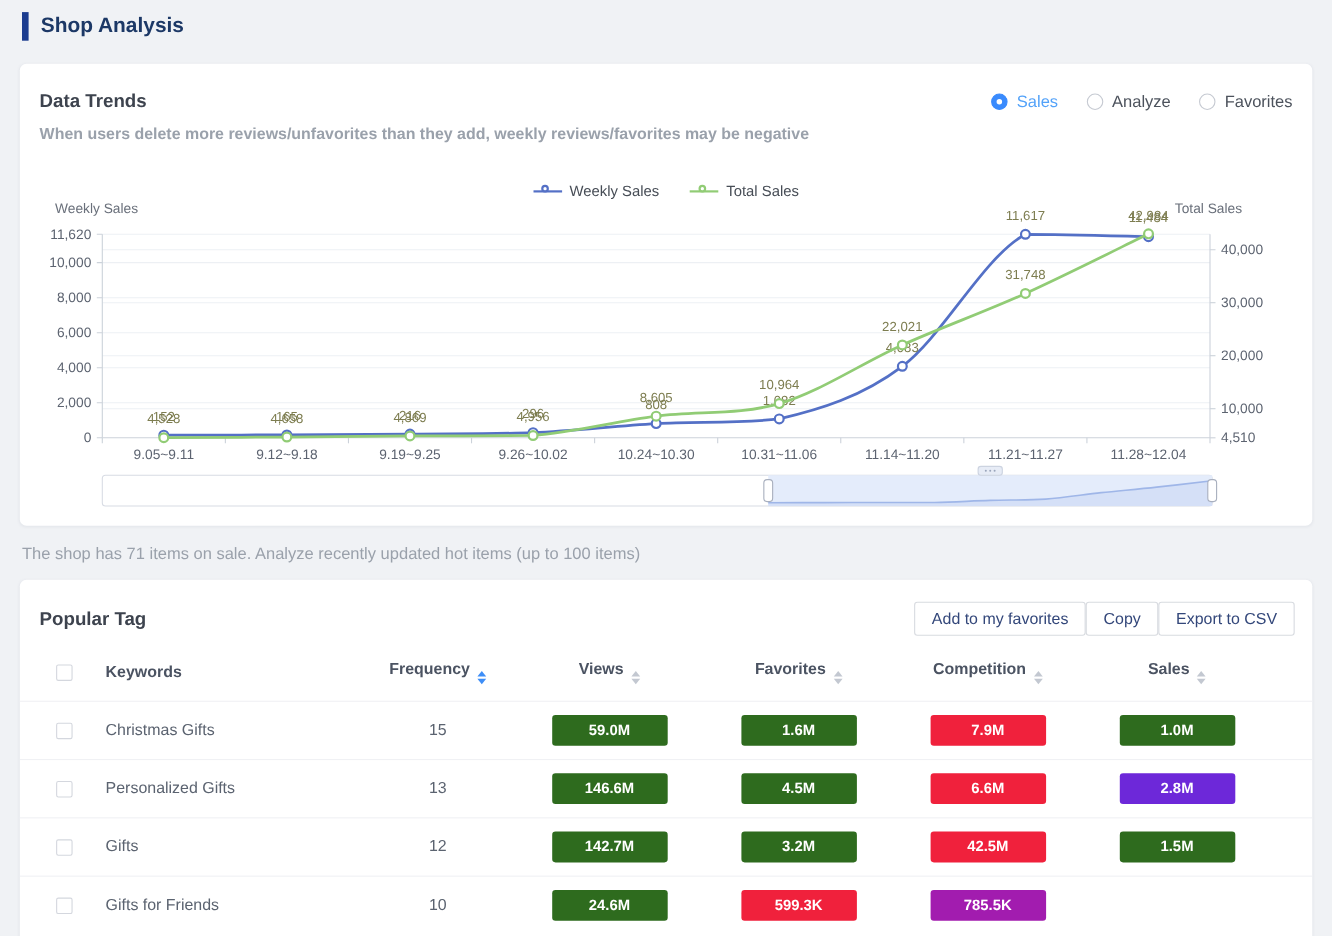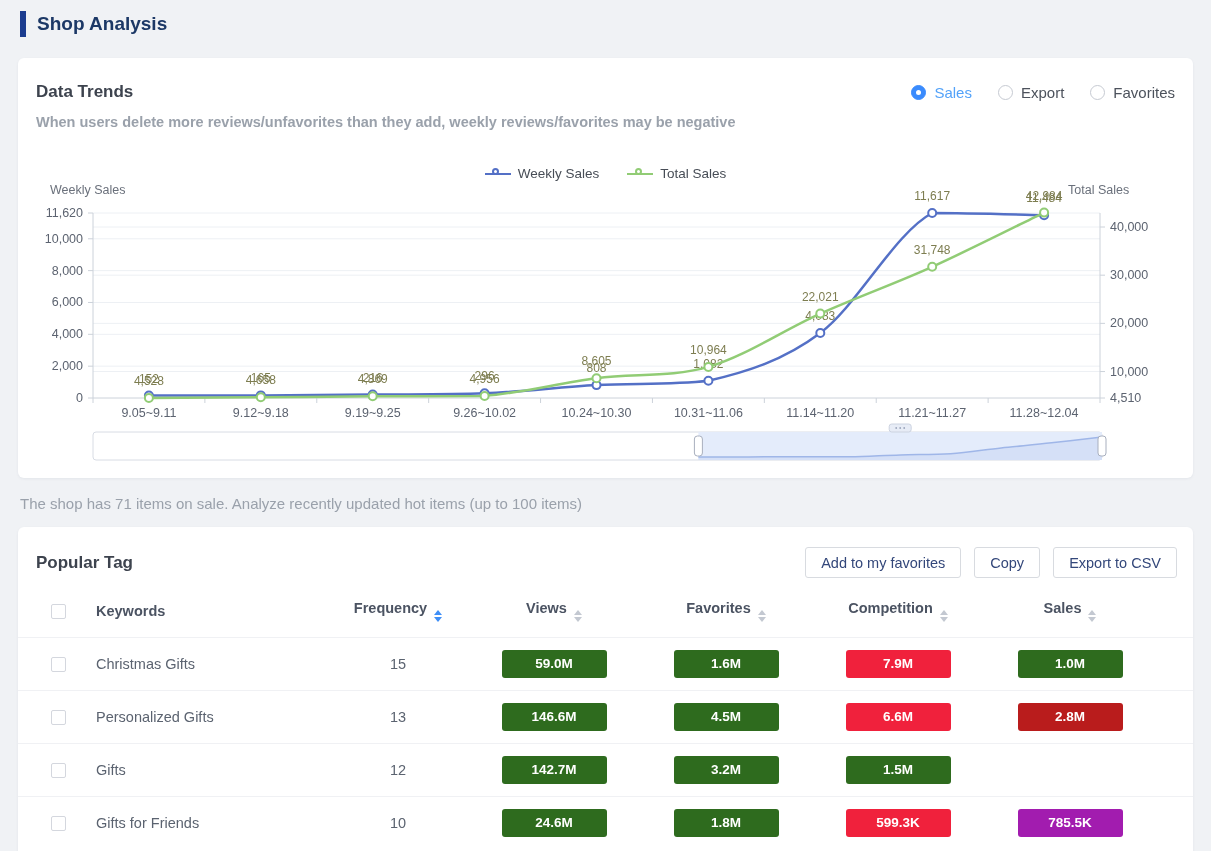--- a/index.html
+++ b/index.html
@@ -42,21 +42,21 @@
     border:2px solid; border-radius:50%; background:#fff;
   }
 
   .chart-wrap { position:absolute; left:0; top:100px; width:1175px; height:315px; }
   svg text { font-family:"Liberation Sans", sans-serif; }
 
   .items-note { margin:17px 20px 0 20px; font-size:15px; color:#9aa1ab; }
 
   .panel-popular { margin-top:15px; height:340px; }
   .popular-head { display:flex; justify-content:space-between; align-items:center; padding:20px 16px 0 18px; }
-  .tag-actions { display:flex; gap:13px; }
+  .tag-actions { display:flex; }
   .btn {
     background:#fff; border:1px solid #d8dbe0; border-radius:3px; height:31px; padding:0 15px;
     font-size:14.5px; color:#33477a; font-family:"Liberation Sans",sans-serif; cursor:pointer;
   }
   .table { margin-top:7px; }
   .trow {
     display:grid; grid-template-columns:44px 248px 140px 172px 172px 172px 172px;
     align-items:center; padding-left:18px;
   }
   .thead-row { height:52px; font-weight:bold; font-size:14.5px; color:#4b5362; }
@@ -86,21 +86,21 @@
 <div class="panel panel-trends">
   <div class="trends-head">
     <div class="panel-title">Data Trends</div>
     <div class="radio-group" id="radio-group">
   <span class="radio-item checked">
     <span class="radio-circle"></span>
     <span>Sales</span>
   </span>
   <span class="radio-item ">
     <span class="radio-circle"></span>
-    <span>Export</span>
+    <span>Analyze</span>
   </span>
   <span class="radio-item ">
     <span class="radio-circle"></span>
     <span>Favorites</span>
   </span>
       </div>
   </div>
   <div class="trends-note">When users delete more reviews/unfavorites than they add, weekly reviews/favorites may be negative</div>
 
   <div class="legend-row" id="legend-row">
@@ -282,38 +282,38 @@
     </div>
         <div class="trow data-row">
       <span>
             <span class="cb"></span>
           </span>
       <span class="kw-cell">Personalized Gifts</span>
       <span class="cell-center">13</span>
       <span class="cell-center"><span class="badge" style="background:#2e6b1e">146.6M</span></span>
           <span class="cell-center"><span class="badge" style="background:#2e6b1e">4.5M</span></span>
           <span class="cell-center"><span class="badge" style="background:#f0213c">6.6M</span></span>
-          <span class="cell-center"><span class="badge" style="background:#b91c1c">2.8M</span></span>
+          <span class="cell-center"><span class="badge" style="background:#6d28d9">2.8M</span></span>
     </div>
         <div class="trow data-row">
       <span>
             <span class="cb"></span>
           </span>
       <span class="kw-cell">Gifts</span>
       <span class="cell-center">12</span>
       <span class="cell-center"><span class="badge" style="background:#2e6b1e">142.7M</span></span>
           <span class="cell-center"><span class="badge" style="background:#2e6b1e">3.2M</span></span>
+          <span class="cell-center"><span class="badge" style="background:#f0213c">42.5M</span></span>
           <span class="cell-center"><span class="badge" style="background:#2e6b1e">1.5M</span></span>
     </div>
         <div class="trow data-row">
       <span>
             <span class="cb"></span>
           </span>
       <span class="kw-cell">Gifts for Friends</span>
       <span class="cell-center">10</span>
       <span class="cell-center"><span class="badge" style="background:#2e6b1e">24.6M</span></span>
-          <span class="cell-center"><span class="badge" style="background:#2e6b1e">1.8M</span></span>
           <span class="cell-center"><span class="badge" style="background:#f0213c">599.3K</span></span>
           <span class="cell-center"><span class="badge" style="background:#a21caf">785.5K</span></span>
     </div>
       </div>
   </div>
 </div>
 
 </body></html>

